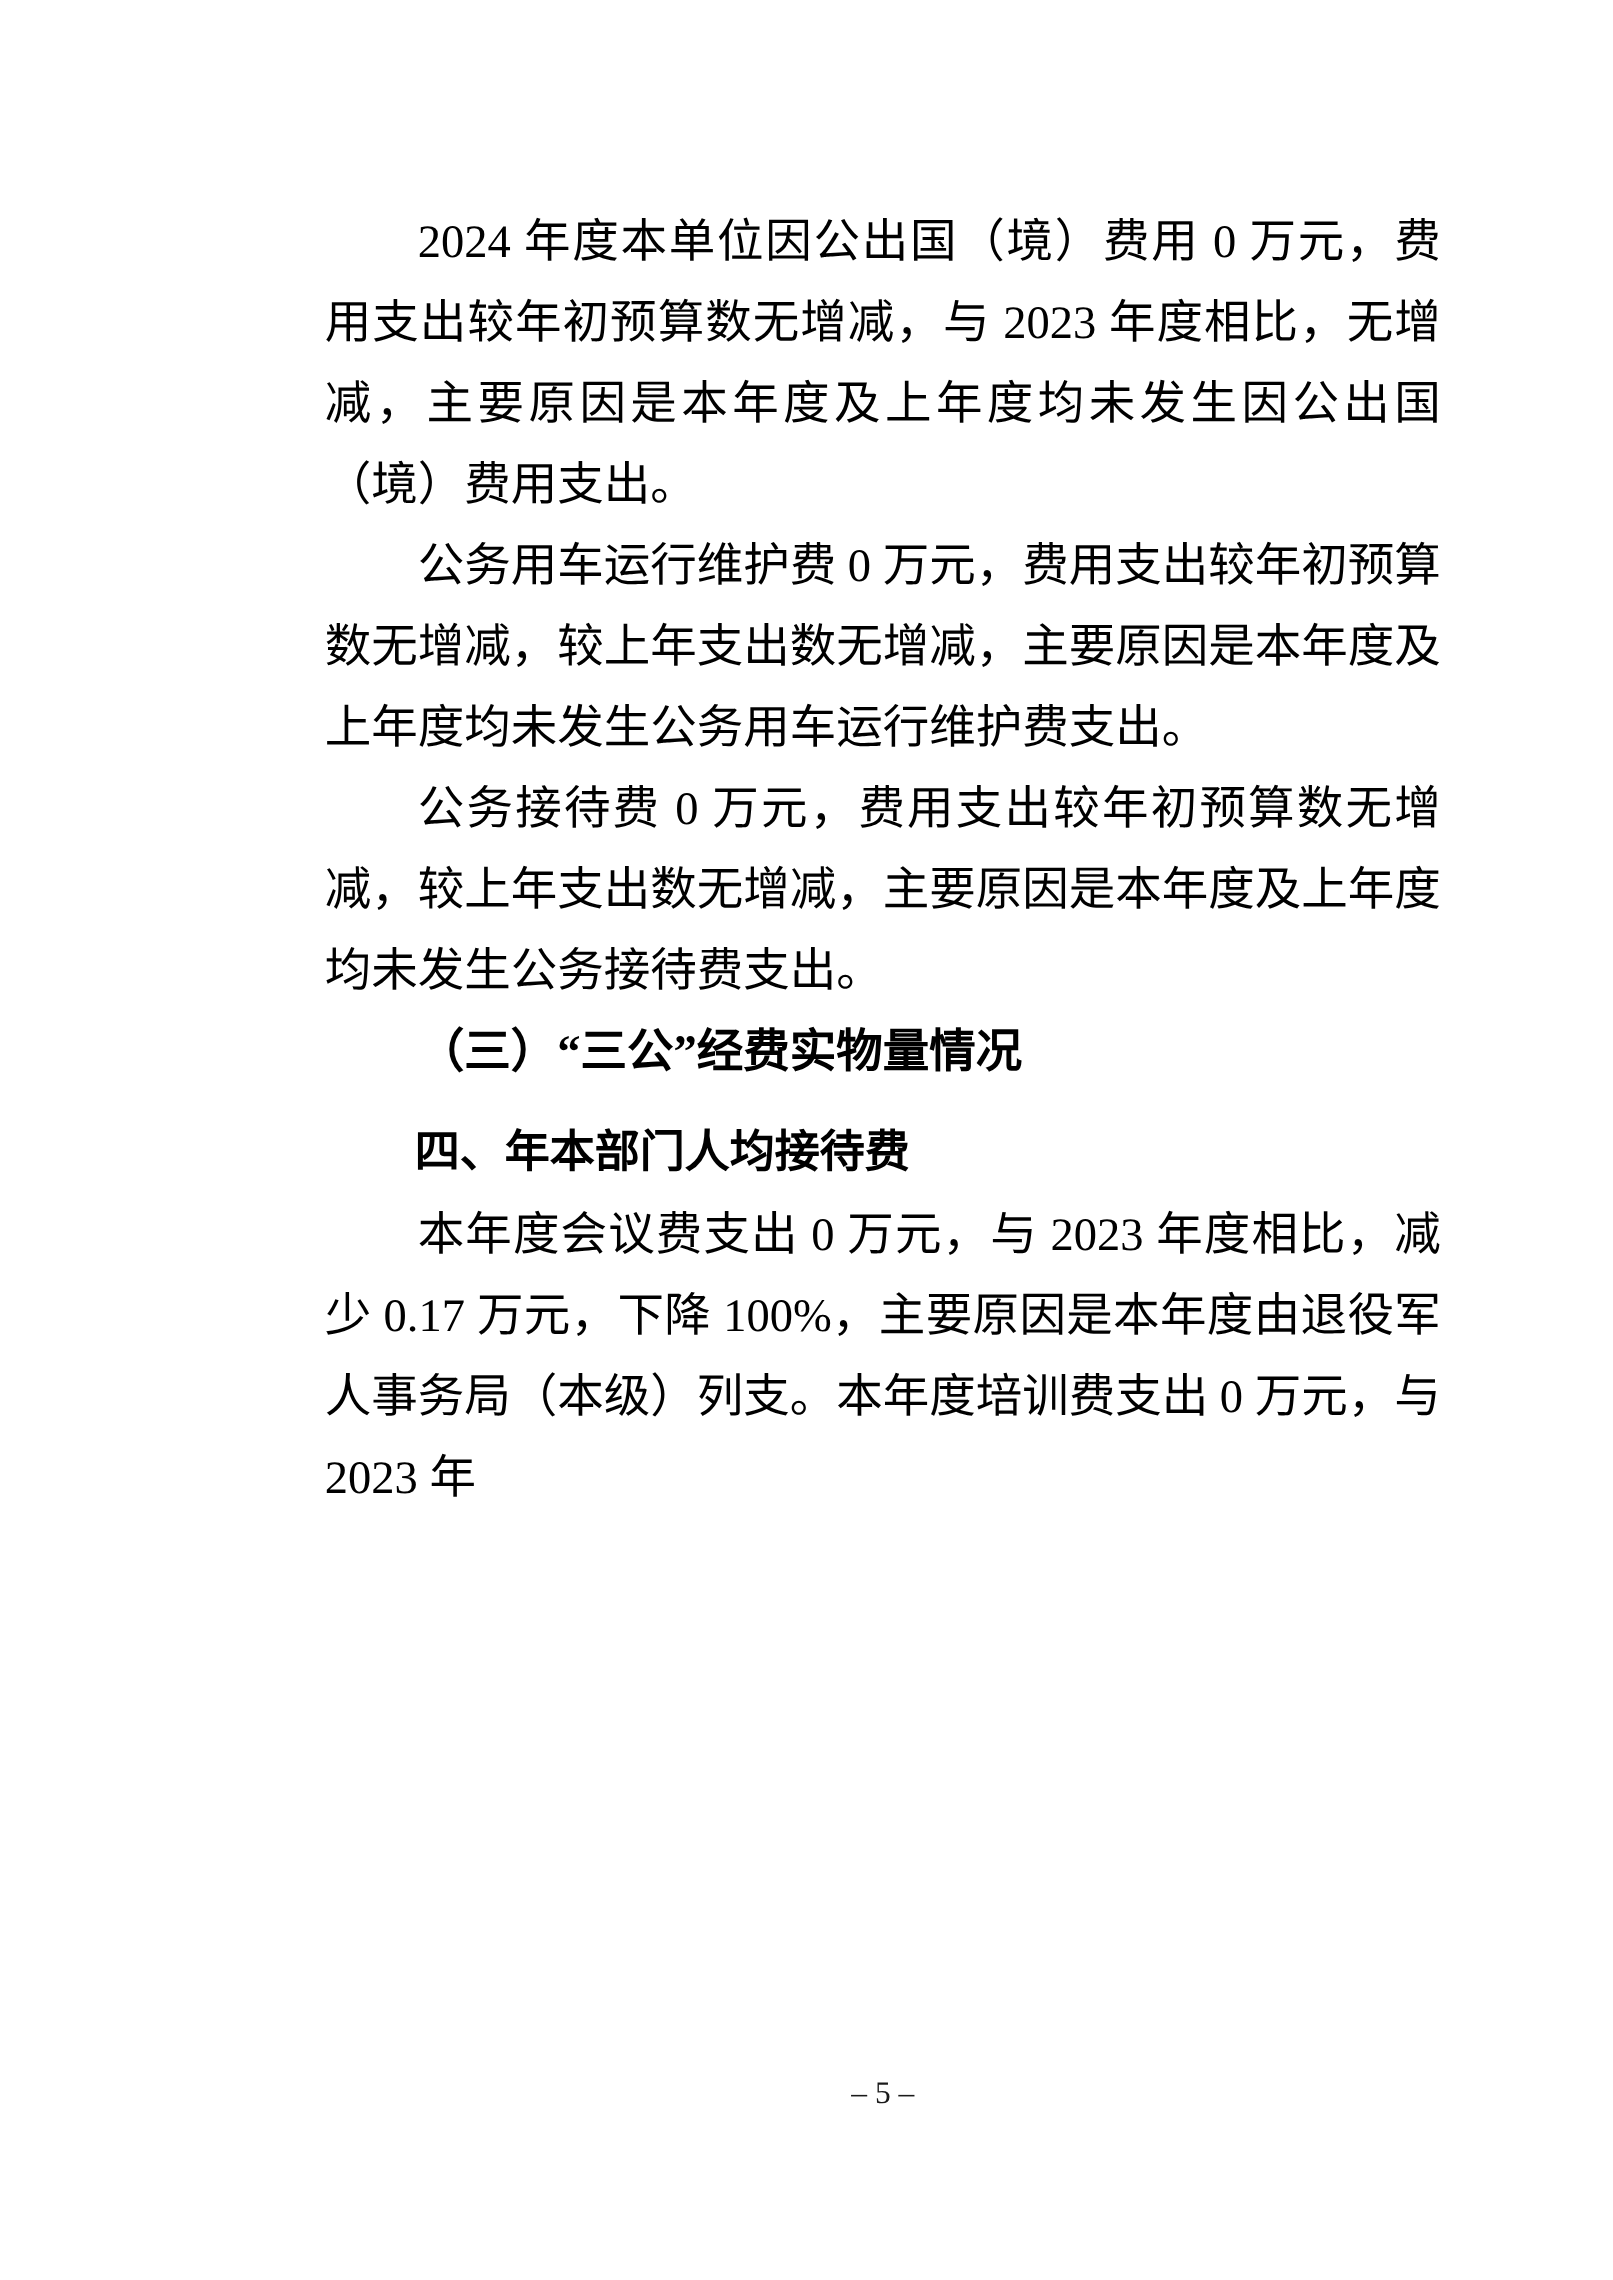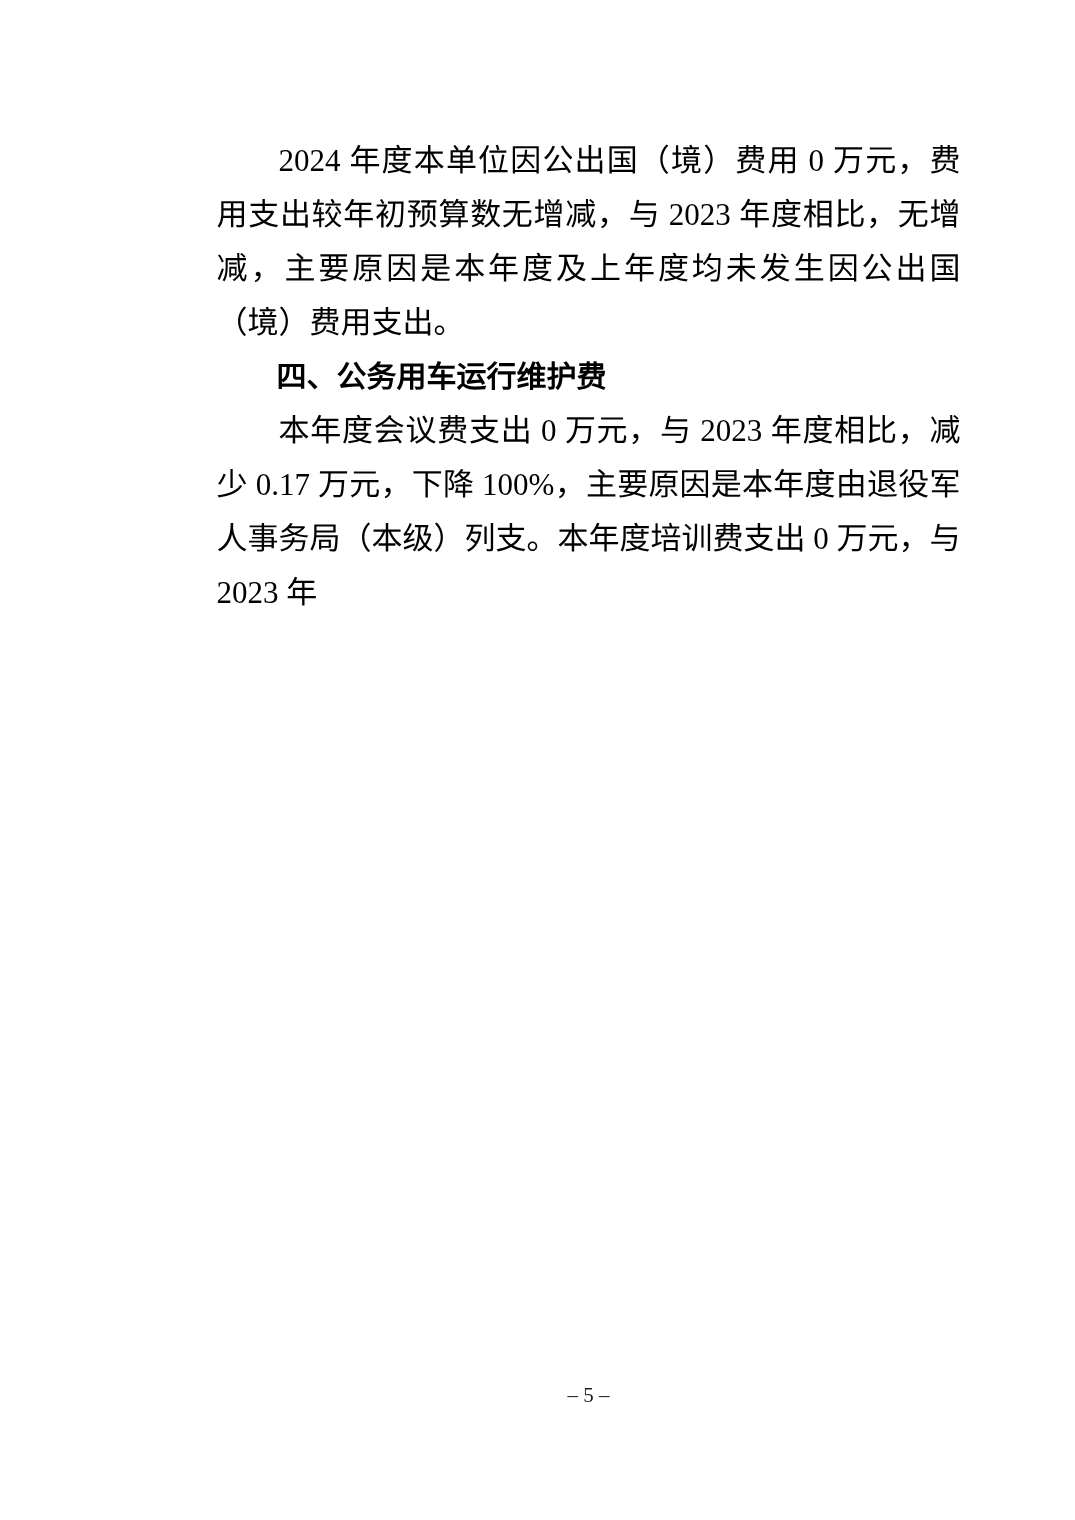--- a/index.html
+++ b/index.html
@@ -65,25 +65,28 @@
 </style>
 </head>
 <body>
 
 <div class="page">
   <div class="content">
 
     <p class="para">2024 年度本单位因公出国（境）费用 0 万元，费用支出较年初预算数无增减，与 2023 年度相比，无增减，主要原因是本年度及上年度均未发生因公出国（境）费用支出。</p>
 
 
+    <p class="para">公务用车运行维护费 0 万元，费用支出较年初预算数无增减，较上年支出数无增减，主要原因是本年度及上年度均未发生公务用车运行维护费支出。</p>
+
+    <p class="para">公务接待费 0 万元，费用支出较年初预算数无增减，较上年支出数无增减，主要原因是本年度及上年度均未发生公务接待费支出。</p>
+
+    <h3 class="heading-kai extra-after">（三）“三公”经费实物量情况</h3>
 
 
-
-
-    <h2 class="heading-hei">四、公务用车运行维护费</h2>
+    <h2 class="heading-hei">四、年本部门人均接待费</h2>
 
 
     <p class="para">本年度会议费支出 0 万元，与 2023 年度相比，减少 0.17 万元，下降 100%，主要原因是本年度由退役军人事务局（本级）列支。本年度培训费支出 0 万元，与 2023 年</p>
 
   </div>
 
   <div class="page-footer">– 5 –</div>
 </div>
 
 </body></html>

